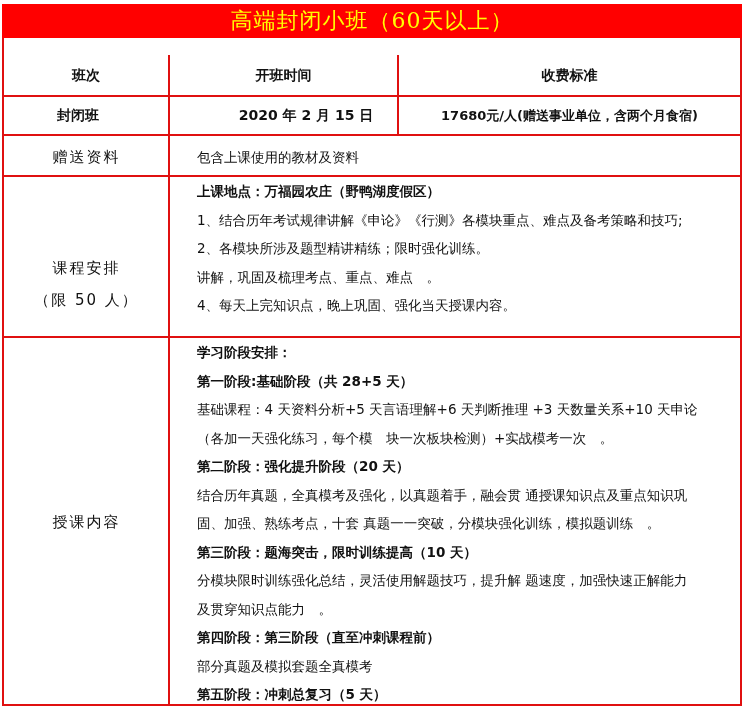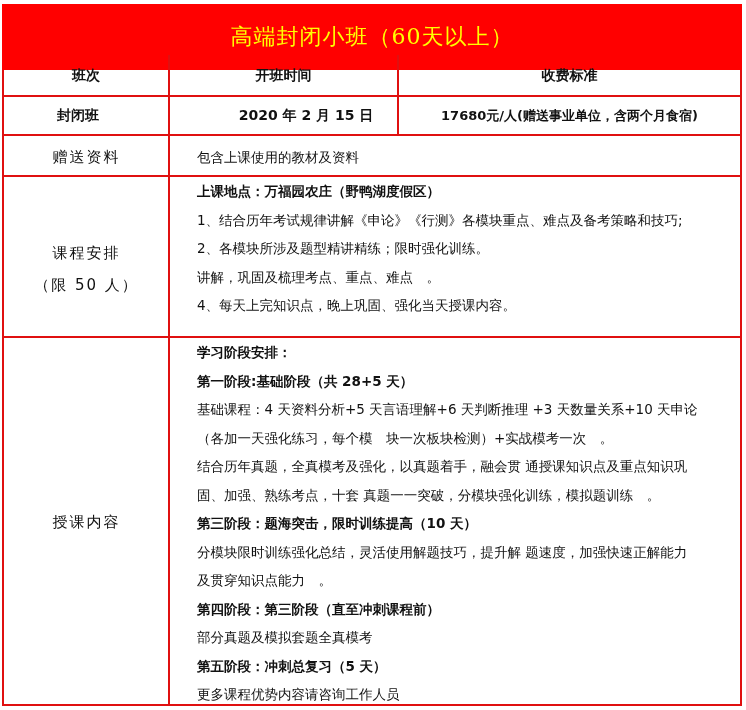--- a/index.html
+++ b/index.html
@@ -1,20 +1,20 @@
 <!DOCTYPE html>
 <html><head>
   <meta charset="utf-8">
   <style>
     html, body { margin: 0; padding: 0; background: #ffffff; }
     body { width: 746px; height: 710px; position: relative; overflow: hidden;
       font-family: "DejaVu Sans", "Liberation Sans", sans-serif; color: #111; }
     .frame { position: absolute; left: 2px; top: 4px; width: 740px; height: 702px;
       border-left: 2px solid #e01010; border-right: 2px solid #e01010; border-bottom: 2px solid #e01010; box-sizing: border-box; }
-    .title-bar { position: absolute; left: 2px; top: 4px; width: 740px; height: 66px; background: #ff0000;
+    .title-bar { position: absolute; left: 2px; top: 4px; width: 740px; height: 34px; background: #ff0000;
       display: flex; align-items: center; justify-content: center; }
     .title-bar span { color: #ffff00; font-size: 22px; letter-spacing: 1px; font-family: "DejaVu Serif", serif; }
     .hline { position: absolute; left: 2px; width: 740px; height: 2px; background: #e01010; }
     .vline { position: absolute; width: 2px; background: #e01010; }
     .cell { position: absolute; display: flex; align-items: center; justify-content: center; font-size: 14px; font-weight: bold; }
     .left-label { position: absolute; left: 4px; width: 165px; display: flex; flex-direction: column; align-items: center; justify-content: center; font-size: 15px; letter-spacing: 2px; }
     .left-label div { line-height: 32px; }
     .content { position: absolute; left: 176px; width: 562px; font-size: 13.5px; }
     .content .ln { height: 28.5px; line-height: 28.5px; white-space: nowrap; margin-left: 21px; }
     .bold { font-weight: bold; }
@@ -43,40 +43,41 @@
 <div class="cell" style="left:170px; top:97px; width:272px; height:37px">2020 年 2 月 15 日</div>
 <div class="cell" style="left:399px; top:97px; width:341px; height:37px; font-size:13px">17680元/人(赠送事业单位，含两个月食宿)</div>
 
 <div class="left-label" style="top:136px; height:39px; padding-top:2px; box-sizing:border-box">
   <div>赠送资料</div>
 </div>
 <div class="content" style="top:143px">
   <div class="ln">包含上课使用的教材及资料</div>
 </div>
 
-<div class="left-label" style="top:168px; height:202px">
+<div class="left-label" style="top:183px; height:202px">
   <div>课程安排</div>
   <div>（限 50 人）</div>
 </div>
 <div class="content" style="top:177px">
   <div class="ln bold">上课地点：万福园农庄（野鸭湖度假区）</div>
   <div class="ln">1、结合历年考试规律讲解《申论》《行测》各模块重点、难点及备考策略和技巧;</div>
   <div class="ln">2、各模块所涉及题型精讲精练；限时强化训练。</div>
   <div class="ln">讲解，巩固及梳理考点、重点、难点　。</div>
   <div class="ln">4、每天上完知识点，晚上巩固、强化当天授课内容。</div>
 </div>
 
 <div class="left-label" style="top:338px; height:368px">
   <div>授课内容</div>
 </div>
 <div class="content" style="top:338px">
   <div class="ln bold">学习阶段安排：</div>
   <div class="ln bold">第一阶段:基础阶段（共 28+5 天）</div>
   <div class="ln">基础课程：4 天资料分析+5 天言语理解+6 天判断推理 +3 天数量关系+10 天申论</div>
   <div class="ln">（各加一天强化练习，每个模　块一次板块检测）+实战模考一次　。</div>
+  <div class="ln bold">第二阶段：强化提升阶段（20 天）</div>
   <div class="ln">结合历年真题，全真模考及强化，以真题着手，融会贯 通授课知识点及重点知识巩</div>
   <div class="ln">固、加强、熟练考点，十套 真题一一突破，分模块强化训练，模拟题训练　。</div>
   <div class="ln bold">第三阶段：题海突击，限时训练提高（10 天）</div>
   <div class="ln">分模块限时训练强化总结，灵活使用解题技巧，提升解 题速度，加强快速正解能力</div>
   <div class="ln">及贯穿知识点能力　。</div>
   <div class="ln bold">第四阶段：第三阶段（直至冲刺课程前）</div>
   <div class="ln">部分真题及模拟套题全真模考</div>
   <div class="ln bold">第五阶段：冲刺总复习（5 天）</div>
   <div class="ln">更多课程优势内容请咨询工作人员</div>
 </div>

